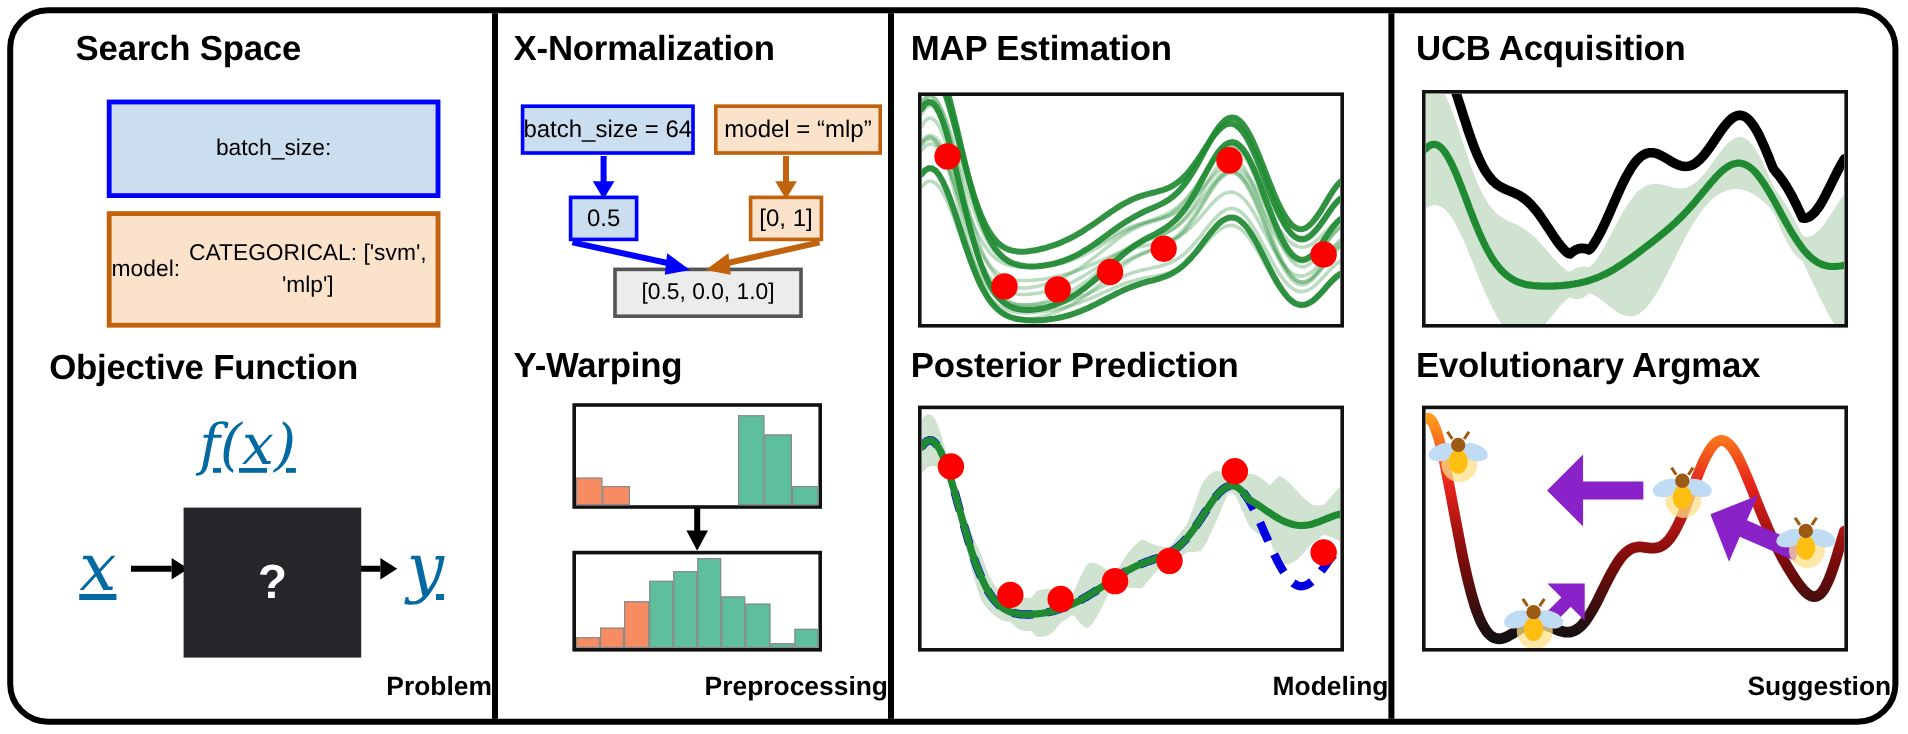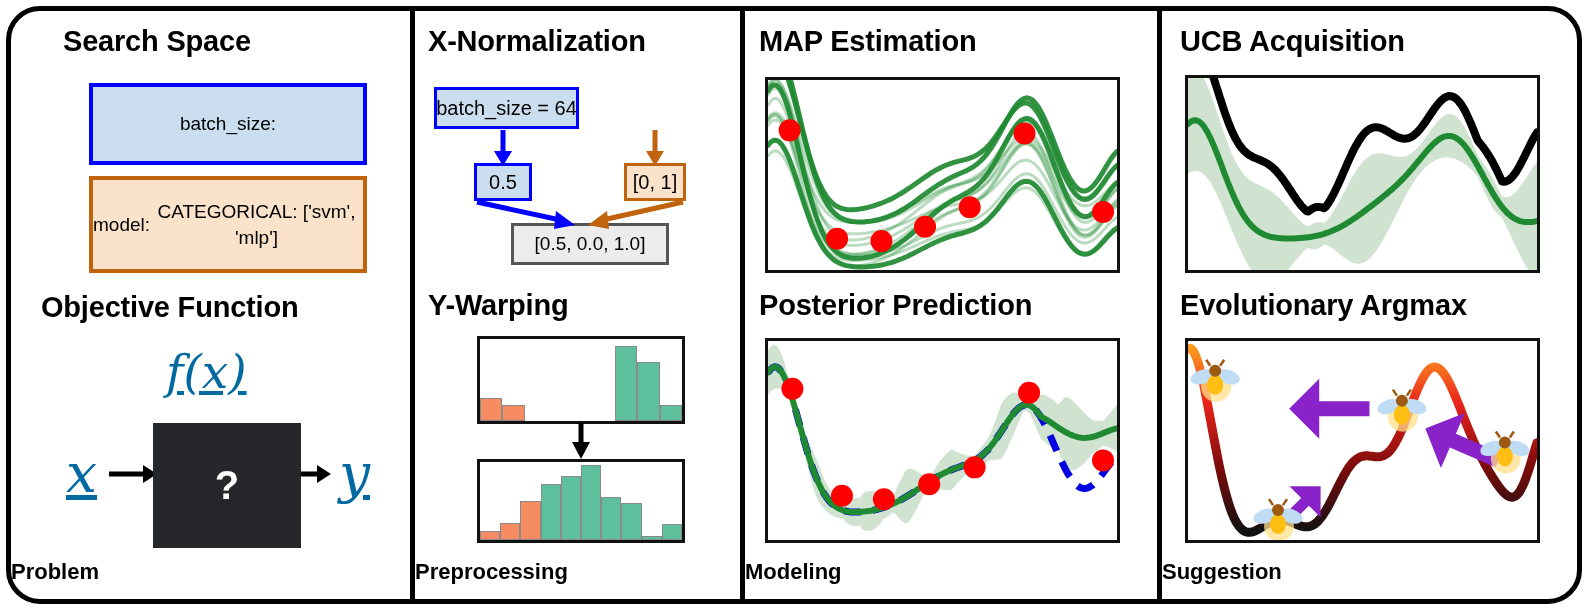--- a/index.html
+++ b/index.html
@@ -17,21 +17,21 @@
   
   .ssbox{position:absolute;box-sizing:border-box;text-align:center;
          display:flex;flex-direction:row;align-items:center;justify-content:center;
          font-size:19px;line-height:1.32;color:#000;margin-left:16px;}
   .ssbox.blue{background:#CBDEF0;border:4px solid #0000FF;}
   .ssbox.orange{background:#FBE2CB;border:4px solid #C1630C;justify-content:flex-end;}
 
   .blackbox{position:absolute;background:#26272B;display:flex;align-items:center;
             justify-content:center;color:#fff;font-weight:bold;}
   .mathsym{position:absolute;font-family:"DejaVu Serif",serif;font-style:italic;color:#0369a1;text-decoration:underline;}
-  .stagelbl{position:absolute;font-weight:bold;font-size:22px;color:#000;text-align:left;}
+  .stagelbl{position:absolute;font-weight:bold;font-size:22px;color:#000;text-align:right;}
 
   
   .fbox{position:absolute;box-sizing:border-box;display:flex;align-items:center;
         justify-content:center;font-size:20px;color:#000;white-space:nowrap;}
   .fbox.blue{background:#CBDEF0;border:3px solid #0000FF;}
   .fbox.orange{background:#FBE2CB;border:3px solid #C1630C;}
   .fbox.gray{background:#ECECEC;border:3px solid #555;font-size:19px;}
 
   
   .hbox{position:absolute;border:3px solid #111;box-sizing:border-box;background:#fff;}
@@ -86,20 +86,23 @@
 
     <div class="stagelbl" style="left:0;width:399px;top:548px;">Problem</div>
   </div>
 
   <div class="col" style="left:404px;width:325px">
 
     <div class="ptitle" style="position:absolute;left:13px;top:14px;font-size:29px;">X-Normalization</div>
 
     <div class="fbox blue" style="left:19px;top:76px;width:145px;height:42px;">
       <span>batch_size = 64</span>
+    </div>
+    <div class="fbox orange" style="left:180px;top:76px;width:140px;height:42px;">
+      <span>model = “mlp”</span>
     </div>
 
     <div class="fbox blue" style="left:59px;top:152px;width:58px;height:38px;">
       <span>0.5</span>
     </div>
     <div class="fbox orange" style="left:209px;top:152px;width:62px;height:38px;">
       <span>[0, 1]</span>
     </div>
 
     <div class="fbox gray" style="left:96px;top:212px;width:158px;height:42px;">

